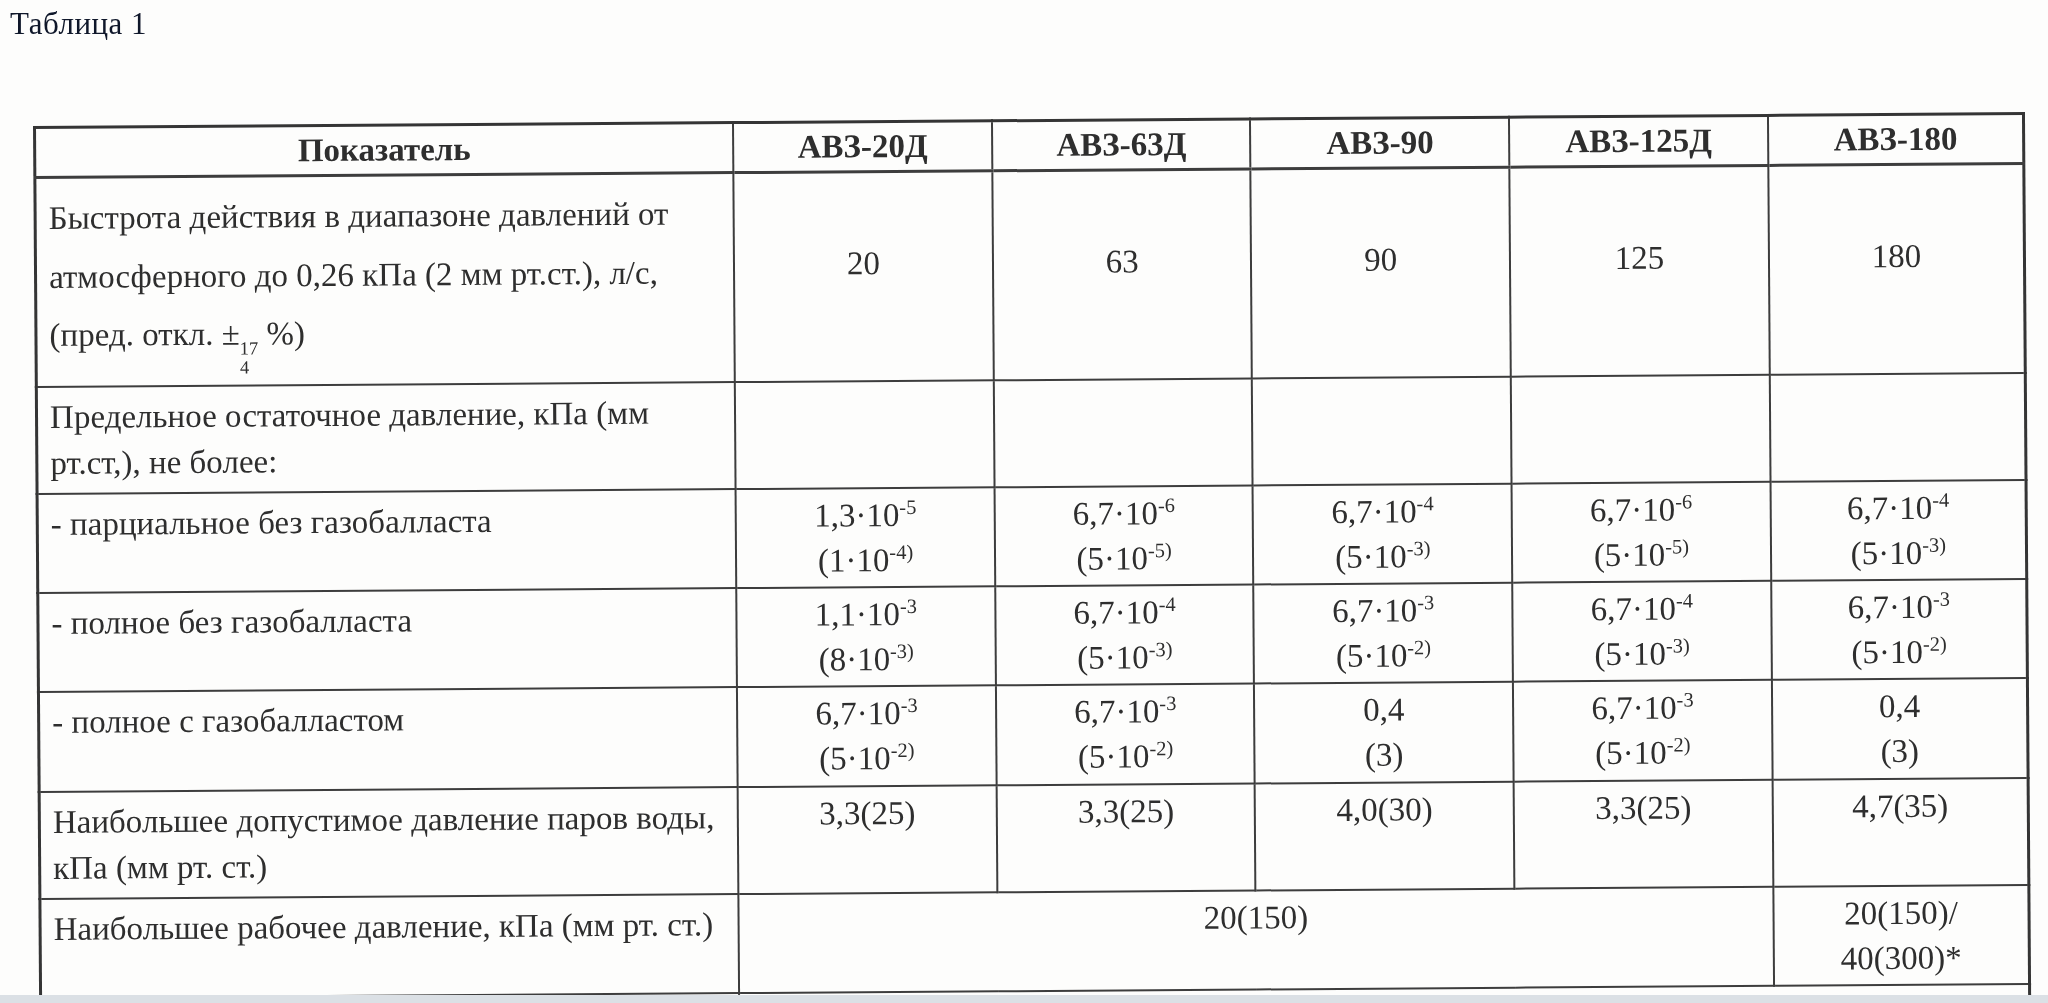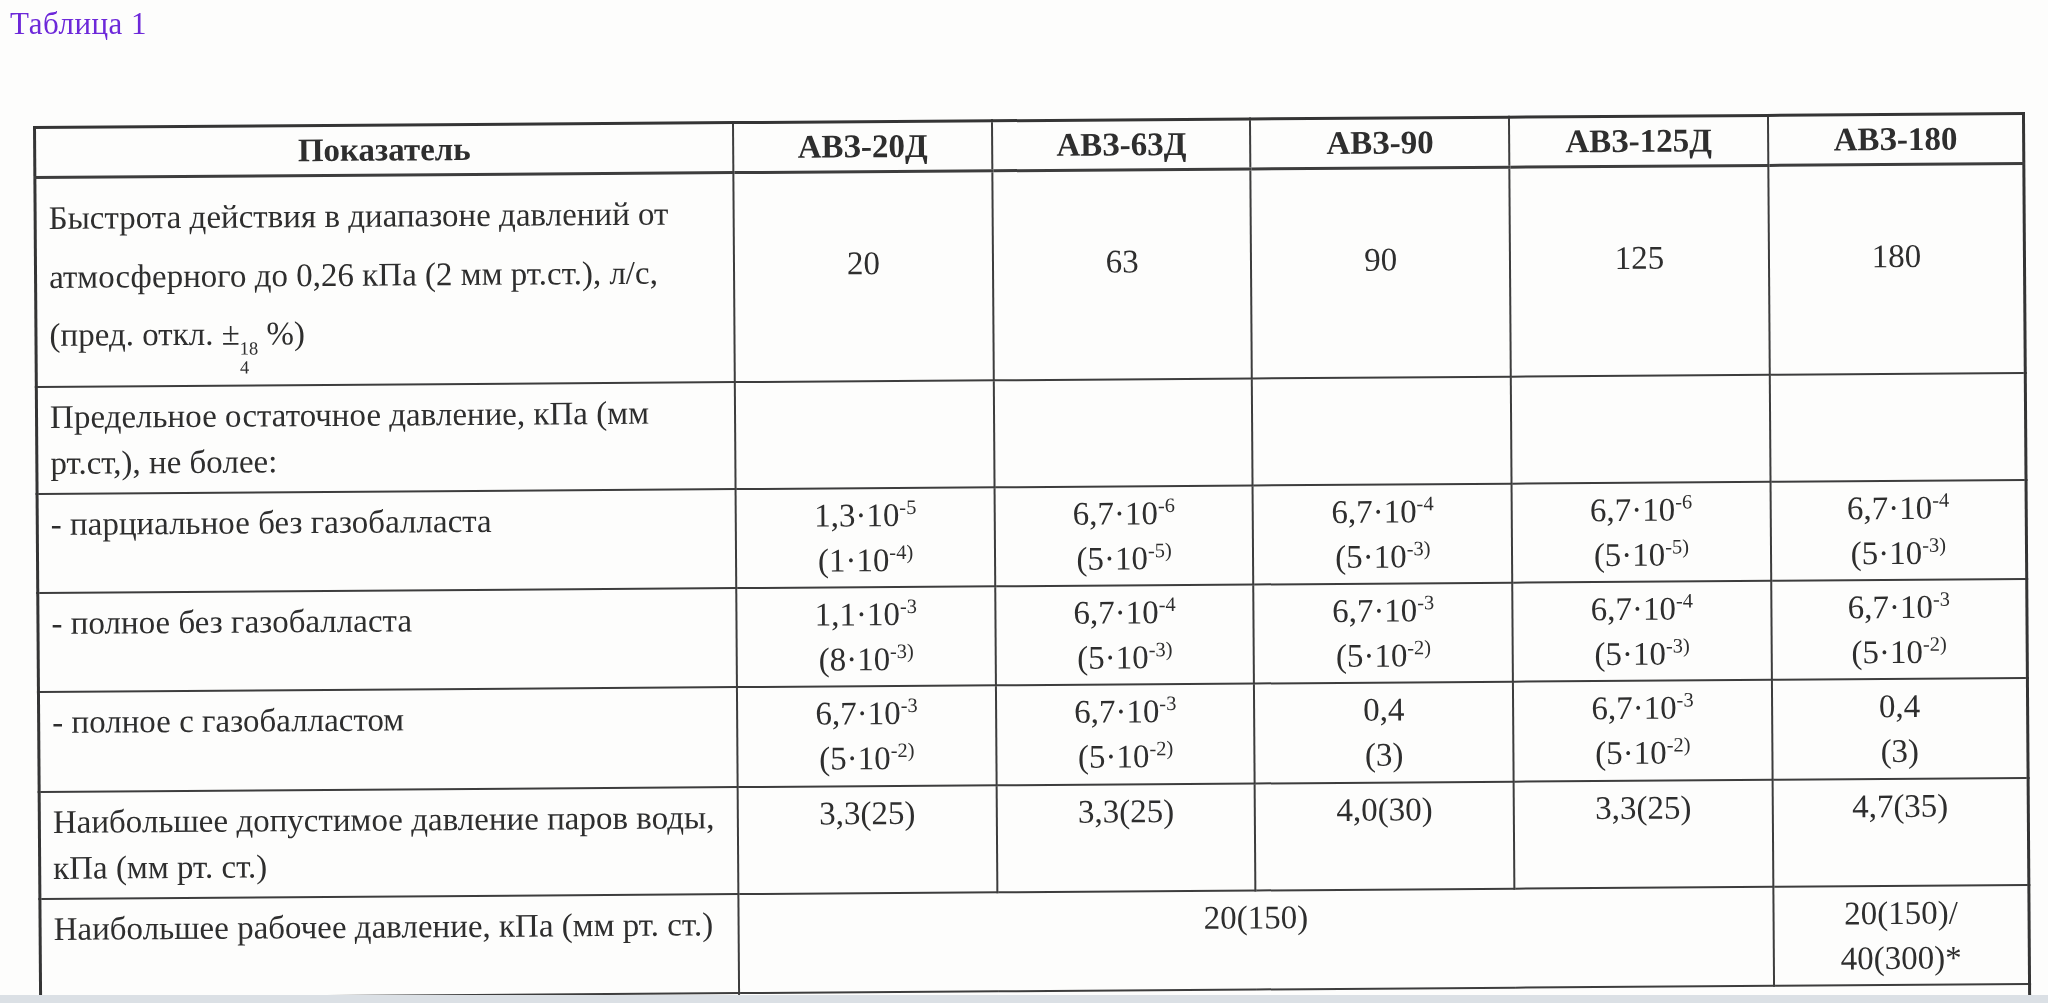--- a/index.html
+++ b/index.html
@@ -11,21 +11,21 @@
   *{ box-sizing:border-box; margin:0; padding:0; }
   html,body{ width:2048px; height:1003px; overflow:hidden; }
   body{
     background:var(--paper);
     font-family:"Liberation Serif","DejaVu Serif",serif;
     color:var(--ink);
     position:relative;
   }
   .doc-title{
     position:absolute; left:10px; top:6px;
-    font-size:31px; letter-spacing:0.5px; color:#6d28d9;
+    font-size:31px; letter-spacing:0.5px; color:#0f172a;
   }
   .table-wrap{
     position:absolute; left:33px; top:126px; width:1992px;
     transform:rotate(-0.4deg);
     transform-origin:left top;
   }
   table{
     width:100%;
     border-collapse:collapse;
     border:3px solid #353535;
@@ -103,21 +103,21 @@
         <th>АВЗ-63Д</th>
         <th>АВЗ-90</th>
         <th>АВЗ-125Д</th>
         <th>АВЗ-180</th>
       </tr>
     </thead>
     <tbody>
       <tr class="r-speed">
         <td class="lbl">
           <span>Быстрота действия в диапазоне давлений от атмосферного до 0,26 кПа (2 мм рт.ст.), л/с, (пред. откл. ±</span><span class="stack">
-              <span>18</span>
+              <span>17</span>
               <span>4</span>
             </span><span> %)</span>
         </td>
         <td class="val">20</td>
         <td class="val">63</td>
         <td class="val">90</td>
         <td class="val">125</td>
         <td class="val">180</td>
       </tr>
       <tr class="r-limit">

